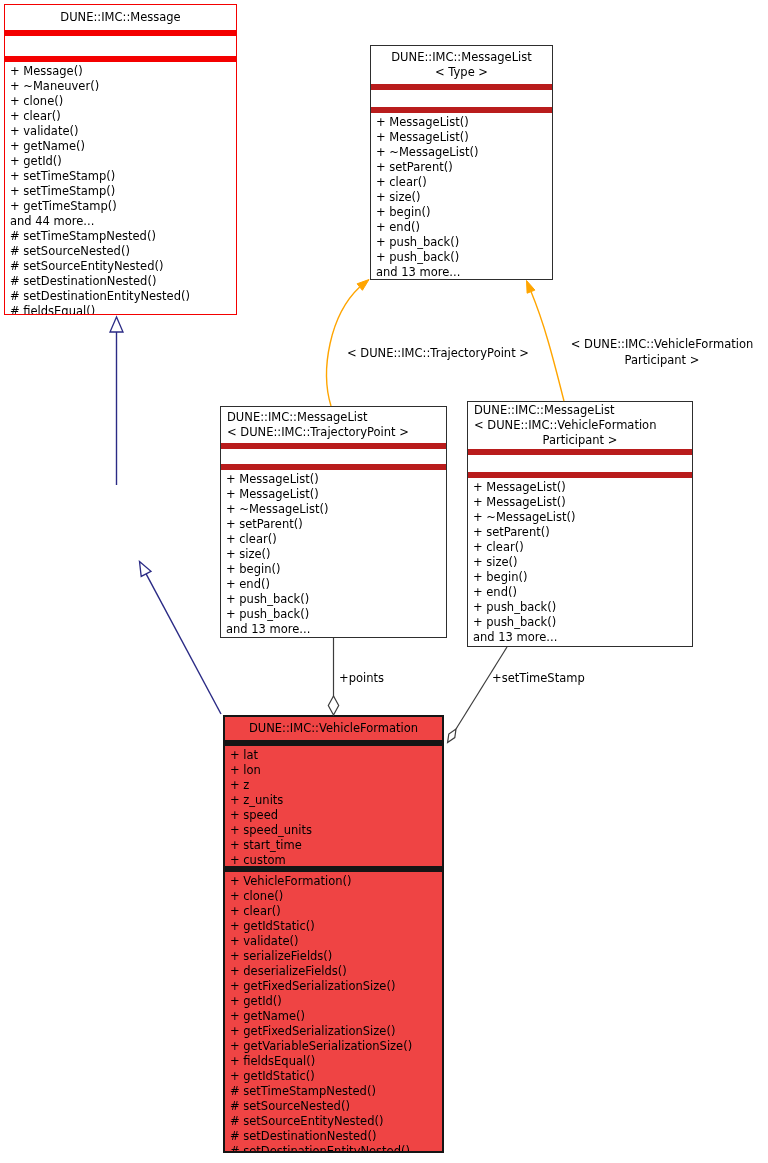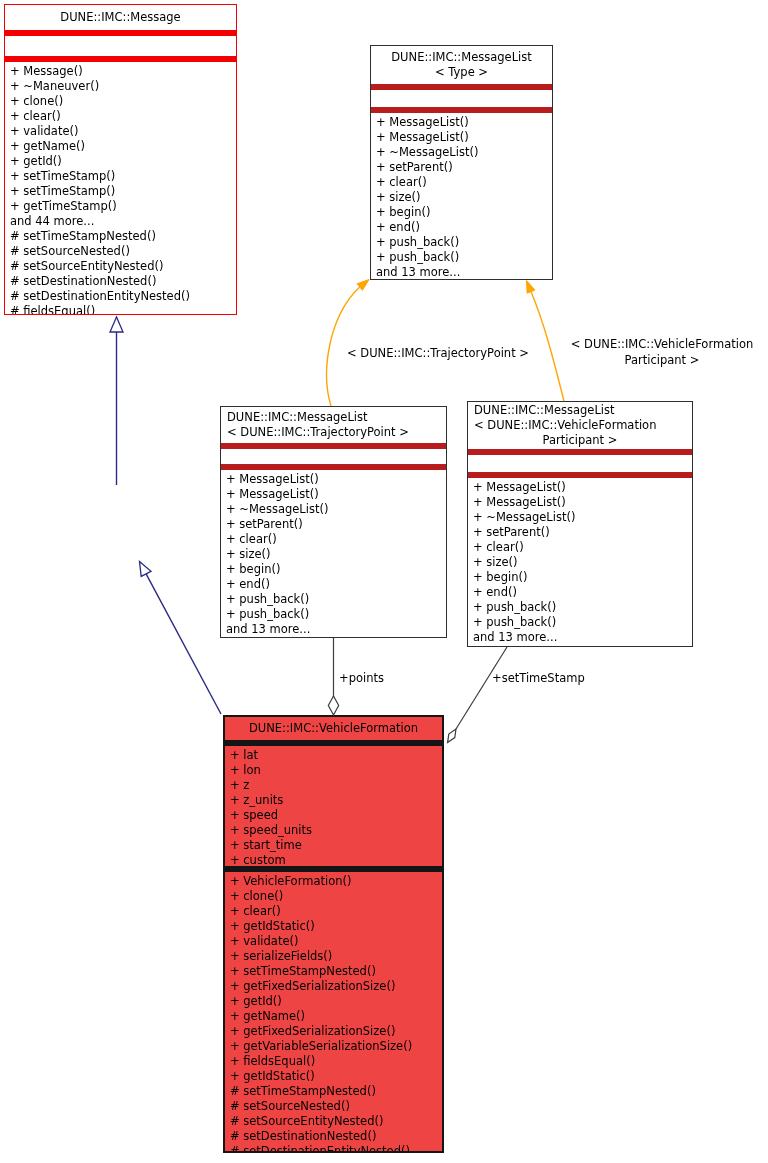--- a/index.html
+++ b/index.html
@@ -160,21 +160,21 @@
         <div class="member-line">+ start_time</div>
         <div class="member-line">+ custom</div>
       </div>
     <div class="cmp members">
         <div class="member-line">+ VehicleFormation()</div>
         <div class="member-line">+ clone()</div>
         <div class="member-line">+ clear()</div>
         <div class="member-line">+ getIdStatic()</div>
         <div class="member-line">+ validate()</div>
         <div class="member-line">+ serializeFields()</div>
-        <div class="member-line">+ setTimeStampNested()</div>
+        <div class="member-line">+ deserializeFields()</div>
         <div class="member-line">+ getFixedSerializationSize()</div>
         <div class="member-line">+ getId()</div>
         <div class="member-line">+ getName()</div>
         <div class="member-line">+ getFixedSerializationSize()</div>
         <div class="member-line">+ getVariableSerializationSize()</div>
         <div class="member-line">+ fieldsEqual()</div>
         <div class="member-line">+ getIdStatic()</div>
         <div class="member-line"># setTimeStampNested()</div>
         <div class="member-line"># setSourceNested()</div>
         <div class="member-line"># setSourceEntityNested()</div>

